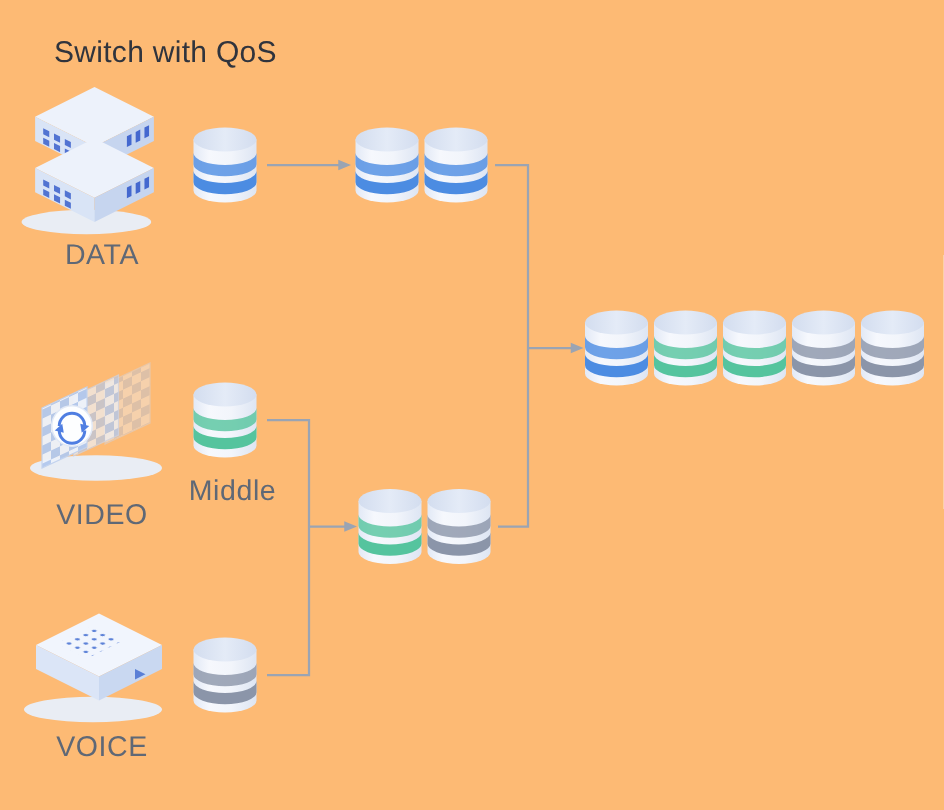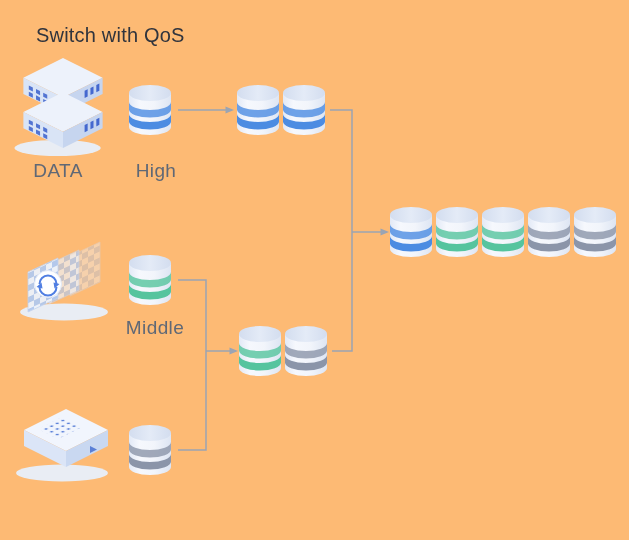--- a/index.html
+++ b/index.html
@@ -173,17 +173,18 @@
             <path d="M1,19 A21,8 0 0 0 43,19 L43,26.5 A21,8 0 0 1 1,26.5 Z" fill="#8b95a9" opacity="0.8"></path>
             <path d="M1,31 A21,8 0 0 0 43,31 L43,38.5 A21,8 0 0 1 1,38.5 Z" fill="#8b95a9"></path>
             <ellipse cx="22" cy="10" rx="21" ry="8" fill="url(#cylTopGrad)"></ellipse>
           </g>
         </g>
       </g>
   </svg>
 
   <div class="title">Switch with QoS</div>
 
-  <div class="lbl" style="left:8px;top:160px;width:100px">DATA</div>
-  <div class="lbl" style="left:116px;top:160px;width:80px">High</div>
+  <div class="lbl" style="left:18px;top:160px;width:100px">DATA</div>
+  <div class="lbl" style="left:18px;top:333px;width:100px">VIDEO</div>
   <div class="lbl" style="left:112px;top:317px;width:86px">Middle</div>
+  <div class="lbl" style="left:18px;top:488px;width:100px">VOICE</div>
 
 </div>
 
 </body></html>

